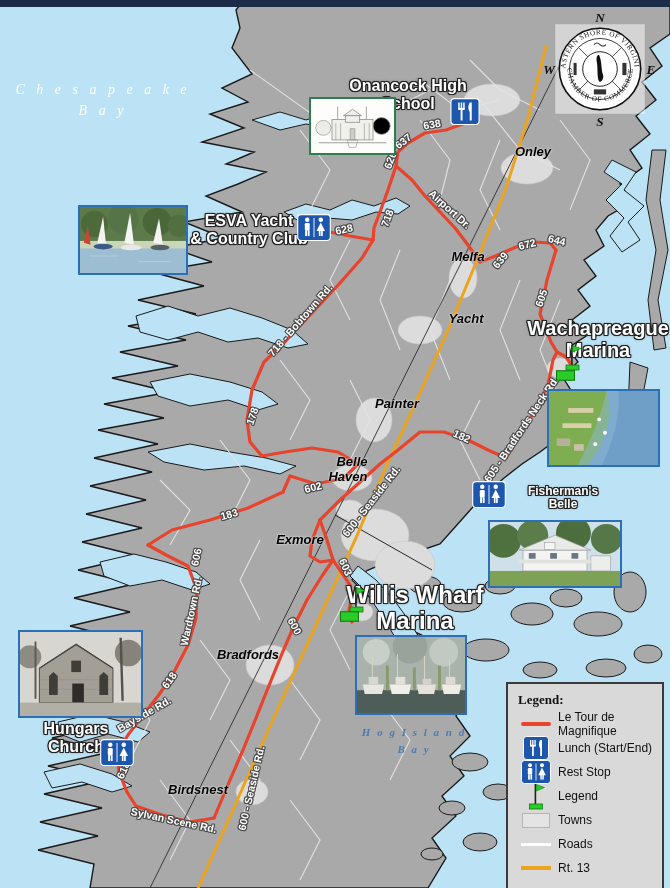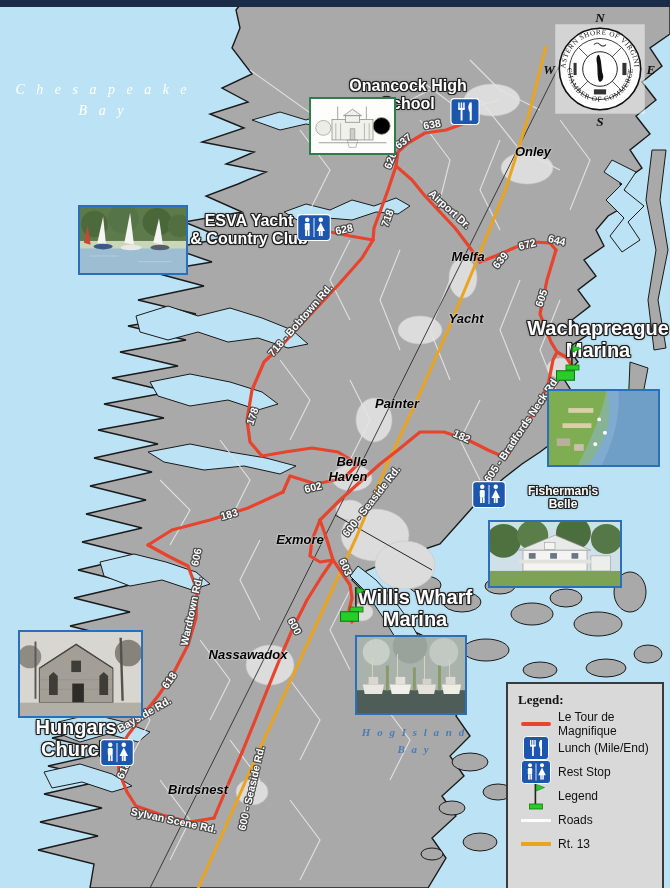--- a/index.html
+++ b/index.html
@@ -239,21 +239,21 @@
         <div>Painter</div>
       </div>
       <div class="abs town" style="left: 348px; top: 470px; transform: translate(-50%, -50%);">
         <div>Belle</div>
         <div>Haven</div>
       </div>
       <div class="abs town" style="left: 300px; top: 540px; transform: translate(-50%, -50%);">
         <div>Exmore</div>
       </div>
       <div class="abs town" style="left: 248px; top: 655px; transform: translate(-50%, -50%);">
-        <div>Nassawadox</div>
+        <div>Bradfords</div>
       </div>
       <div class="abs town" style="left: 198px; top: 762px; transform: translate(-50%, -50%); margin-top: 28px;">
         <div>Birdsnest</div>
       </div>
       <div class="abs rl" style="left: 432px; top: 124px; transform: translate(-50%, -50%) rotate(-10deg);">638</div>
       <div class="abs rl" style="left: 403px; top: 141px; transform: translate(-50%, -50%) rotate(-38deg);">637</div>
       <div class="abs rl" style="left: 390px; top: 160px; transform: translate(-50%, -50%) rotate(-68deg);">626</div>
       <div class="abs rl" style="left: 450px; top: 209px; transform: translate(-50%, -50%) rotate(42deg);">Airport Dr.</div>
       <div class="abs rl" style="left: 387px; top: 218px; transform: translate(-50%, -50%) rotate(-70deg);">718</div>
       <div class="abs rl" style="left: 344px; top: 229px; transform: translate(-50%, -50%) rotate(-12deg);">628</div>
@@ -286,25 +286,25 @@
         <div>&amp; Country Club</div>
       </div>
       <div class="abs lm" style="left: 598px; top: 339px; transform: translate(-50%, -50%); font-size: 20px;">
         <div>Wachapreague</div>
         <div>Marina</div>
       </div>
       <div class="abs lm" style="left: 563px; top: 498px; transform: translate(-50%, -50%); font-size: 12px;">
         <div>Fisherman's</div>
         <div>Belle</div>
       </div>
-      <div class="abs lm" style="left: 415px; top: 608px; transform: translate(-50%, -50%); font-size: 20px;">
+      <div class="abs lm" style="left: 415px; top: 608px; transform: translate(-50%, -50%); font-size: 24px;">
         <div>Willis Wharf</div>
         <div>Marina</div>
       </div>
-      <div class="abs lm" style="left: 76px; top: 738px; transform: translate(-50%, -50%); font-size: 20px;">
+      <div class="abs lm" style="left: 76px; top: 738px; transform: translate(-50%, -50%); font-size: 16px;">
         <div>Hungars</div>
         <div>Church</div>
       </div>
       <div class="map-ic" style="left: 450px; top: 98px; width: 30px; height: 27px;">
         <svg viewBox="0 0 26 24">
           <rect x="0.5" y="0.5" width="25" height="23" rx="3" fill="#1d56ad" stroke="#fff"></rect>
           <g fill="#fff">
             <rect x="7" y="4" width="1.3" height="6"></rect>
             <rect x="9.2" y="4" width="1.3" height="6"></rect>
             <rect x="11.4" y="4" width="1.3" height="6"></rect>
@@ -404,21 +404,21 @@
                 <g fill="#fff">
                   <rect x="7" y="4" width="1.3" height="6"></rect>
                   <rect x="9.2" y="4" width="1.3" height="6"></rect>
                   <rect x="11.4" y="4" width="1.3" height="6"></rect>
                   <rect x="7" y="8.8" width="5.7" height="1.8"></rect>
                   <rect x="9.1" y="9.6" width="1.7" height="10.4"></rect>
                   <path d="M17.2,4 c-1.7,2.7 -1.7,6 0,8.6 L17.2,20 L19,20 L19,4 Z"></path>
                 </g>
               </svg></div>
           </div>
-          <div class="legend-lb">Lunch (Mile/End)</div>
+          <div class="legend-lb">Lunch (Start/End)</div>
         </div>
         <div class="legend-row">
           <div class="legend-ic">
             <div style="width: 30px; height: 24px;"><svg viewBox="0 0 30 24" style="width: 100%; height: 100%;">
                 <rect x="0.5" y="0.5" width="29" height="23" rx="3" fill="#1d56ad" stroke="#fff"></rect>
                 <g fill="#fff">
                   <circle cx="9" cy="5.2" r="2"></circle>
                   <rect x="6.8" y="8" width="4.4" height="6.6" rx="1.2"></rect>
                   <rect x="7.1" y="14.4" width="1.7" height="5.2"></rect>
                   <rect x="9.4" y="14.4" width="1.7" height="5.2"></rect>
@@ -434,20 +434,26 @@
         </div>
         <div class="legend-row">
           <div class="legend-ic">
             <div style="width: 22px; height: 28px;"><svg viewBox="0 0 20 28" style="width: 100%; height: 100%;">
                 <rect x="8.6" y="2" width="1.6" height="21" fill="#222"></rect>
                 <path d="M10.2,2.5 L18.5,5.5 L10.2,9 Z" fill="#29cc29" stroke="#0c7a0c" stroke-width="0.6"></path>
                 <rect x="3.5" y="22" width="13" height="5" fill="#29cc29" stroke="#0c7a0c" stroke-width="0.8"></rect>
               </svg></div>
           </div>
           <div class="legend-lb">Legend</div>
+        </div>
+        <div class="legend-row">
+          <div class="legend-ic">
+            <div class="sw-town"></div>
+          </div>
+          <div class="legend-lb">Towns</div>
         </div>
         <div class="legend-row">
           <div class="legend-ic">
             <div class="sw-road"></div>
           </div>
           <div class="legend-lb">Roads</div>
         </div>
         <div class="legend-row">
           <div class="legend-ic">
             <div class="sw-rt13"></div>

